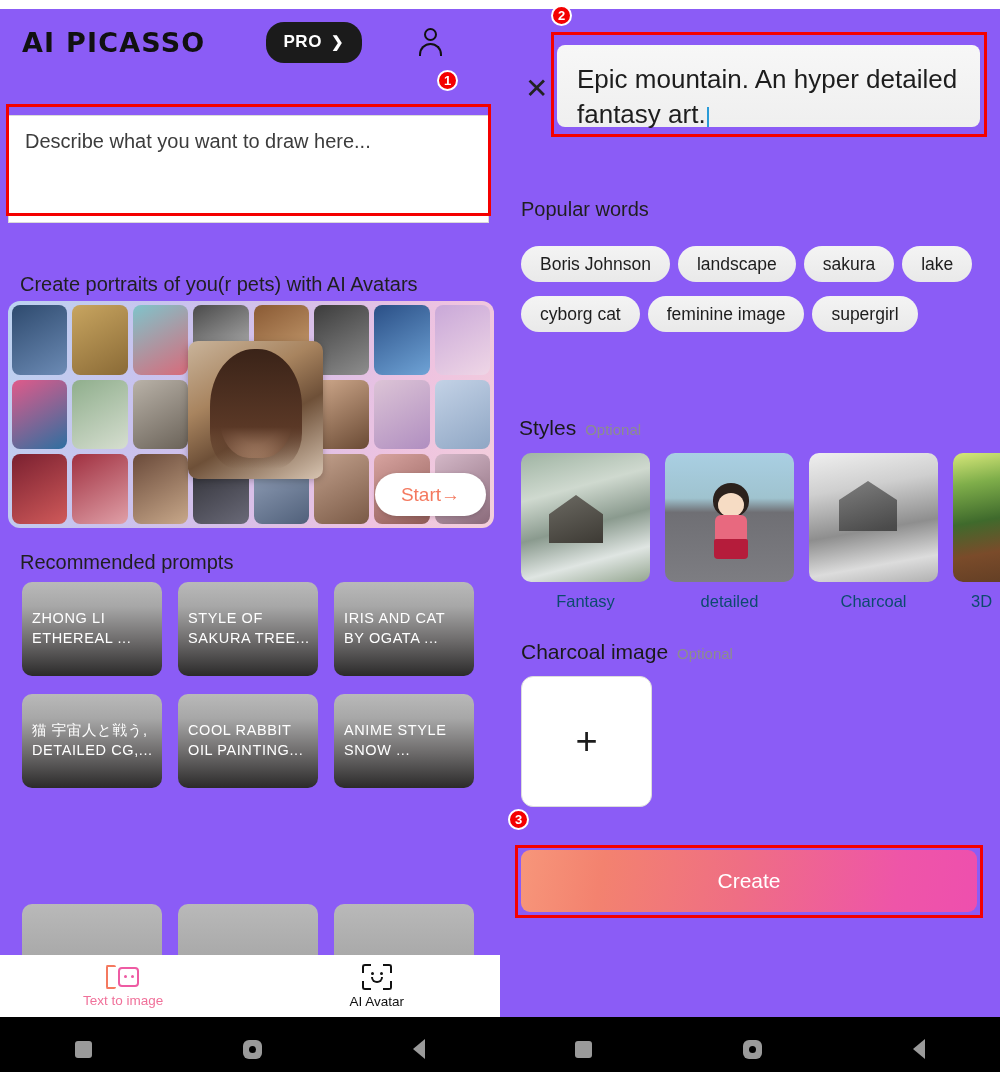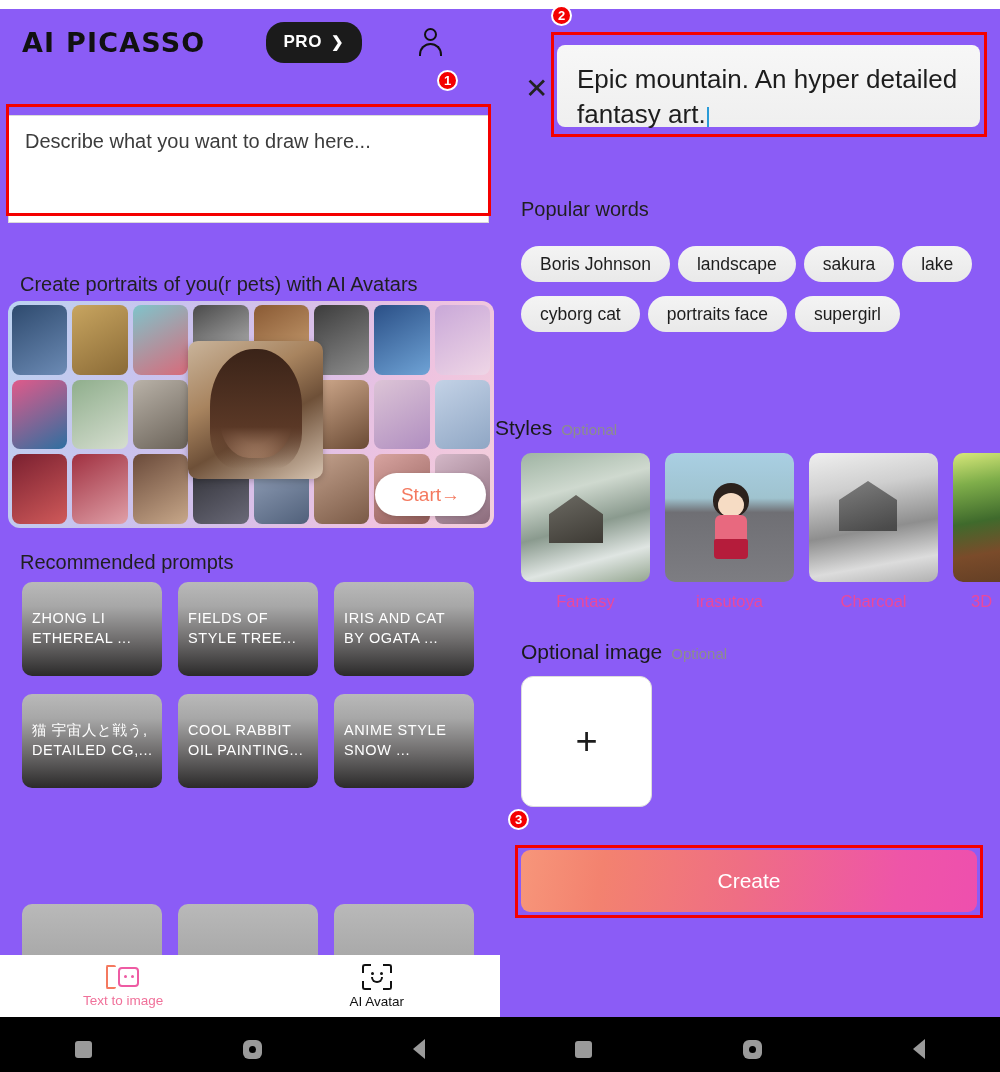--- a/index.html
+++ b/index.html
@@ -178,29 +178,29 @@
   #popular-heading { position: absolute; left: 521px; top: 198px; }
   .chips { position: absolute; left: 521px; top: 246px; width: 500px; }
   .chip-row { display: flex; gap: 8px; margin-bottom: 14px; }
   .chip {
     background: linear-gradient(180deg,#f4f4f4 0%,#e9e9e9 100%);
     border-radius: 18px; height: 36px; padding: 0 19px;
     display: flex; align-items: center; white-space: nowrap;
     font-size: 17.5px; color: #1d1d1d;
   }
 
-  #styles-heading { position: absolute; left: 495px; top: 416px; }
+  #styles-heading { position: absolute; left: 519px; top: 416px; }
   #ref-heading { position: absolute; left: 521px; top: 640px; }
   .opt-tag { font-size: 15px; color: #8d8d8d; margin-left: 9px; }
   .head-big { font-size: 21px; color: #1a1a1a; }
 
   .styles-row { position: absolute; left: 521px; top: 453px; display: flex; gap: 15px; }
   .style-item { width: 129px; }
   .style-thumb { width: 129px; height: 129px; border-radius: 10px; overflow: hidden; position: relative; }
-  .style-name { text-align: center; font-size: 16.5px; color: #ec4899; margin-top: 10px; }
+  .style-name { text-align: center; font-size: 16.5px; color: #0c4a6e; margin-top: 10px; }
   .sty-fantasy { background: linear-gradient(165deg,#9fb4a3 0%,#cfd9cf 30%,#8a9a8e 55%,#dfe5e2 78%,#93a58f 100%); }
   .sty-fantasy::after { content:""; position:absolute; left:28px; top:42px; width:54px; height:48px;
     background: linear-gradient(160deg,#6c6a63,#3d3a34); clip-path: polygon(50% 0,100% 40%,100% 100%,0 100%,0 40%); }
   .sty-irasutoya { background: linear-gradient(180deg,#a9cfe3 0%,#9fc3cf 35%,#6f6f74 46%,#7d7d82 100%); }
   .sty-irasutoya .girl-head { position:absolute; left:48px; top:30px; width:36px; height:34px; background:#2b211c; border-radius:50% 50% 45% 45%; }
   .sty-irasutoya .girl-face { position:absolute; left:53px; top:40px; width:26px; height:24px; background:#f6dcc4; border-radius:50%; }
   .sty-irasutoya .girl-body { position:absolute; left:50px; top:62px; width:32px; height:28px; background:#e8697f; border-radius:6px 6px 2px 2px; }
   .sty-irasutoya .girl-skirt { position:absolute; left:49px; top:86px; width:34px; height:20px; background:#b51c3b; border-radius:2px 2px 4px 4px; }
   .sty-charcoal { background: linear-gradient(170deg,#efefef 0%,#cfcfcf 28%,#8e8e8e 58%,#dcdcdc 82%,#b0b0b0 100%); }
   .sty-charcoal::after { content:""; position:absolute; left:30px; top:28px; width:58px; height:50px;
@@ -298,21 +298,21 @@
     </div>
   </div>
 
   <div class="section-title" id="rec-heading">Recommended prompts</div>
 
   <div class="prompt-grid">
     <div class="prompt-card">
       <div class="label">ZHONG LI ETHEREAL ...</div>
     </div>
     <div class="prompt-card">
-      <div class="label">FIELDS OF STYLE TREE...</div>
+      <div class="label">STYLE OF SAKURA TREE...</div>
     </div>
     <div class="prompt-card">
       <div class="label">IRIS AND CAT BY OGATA ...</div>
     </div>
     <div class="prompt-card">
       <div class="label">猫 宇宙人と戦う, DETAILED CG,...</div>
     </div>
     <div class="prompt-card">
       <div class="label">COOL RABBIT OIL PAINTING...</div>
     </div>
@@ -377,55 +377,55 @@
 
 <div class="chips">
   <div class="chip-row">
     <div class="chip">Boris Johnson</div>
     <div class="chip">landscape</div>
     <div class="chip">sakura</div>
     <div class="chip">lake</div>
   </div>
   <div class="chip-row">
     <div class="chip">cyborg cat</div>
-    <div class="chip">portraits face</div>
+    <div class="chip">feminine image</div>
     <div class="chip">supergirl</div>
   </div>
 </div>
 
 <div id="styles-heading">
   <span class="head-big">Styles</span><span class="opt-tag">Optional</span>
 </div>
 
 <div class="styles-row">
   <div class="style-item">
     <div class="style-thumb sty-fantasy"></div>
     <div class="style-name">Fantasy</div>
   </div>
   <div class="style-item">
     <div class="style-thumb sty-irasutoya">
       <div class="girl-head"></div>
         <div class="girl-face"></div>
       <div class="girl-body"></div>
         <div class="girl-skirt"></div>
     </div>
-    <div class="style-name">irasutoya</div>
+    <div class="style-name">detailed</div>
   </div>
   <div class="style-item">
     <div class="style-thumb sty-charcoal"></div>
     <div class="style-name">Charcoal</div>
   </div>
   <div class="style-item cut">
     <div class="style-thumb sty-3d"></div>
     <div class="style-name">3D</div>
   </div>
 </div>
 
 <div id="ref-heading">
-  <span class="head-big">Optional image</span><span class="opt-tag">Optional</span>
+  <span class="head-big">Charcoal image</span><span class="opt-tag">Optional</span>
 </div>
 
 <div class="ref-add">
   <span>+</span>
 </div>
 
 <div class="create-btn">
   <span>Create</span>
 </div>
 

